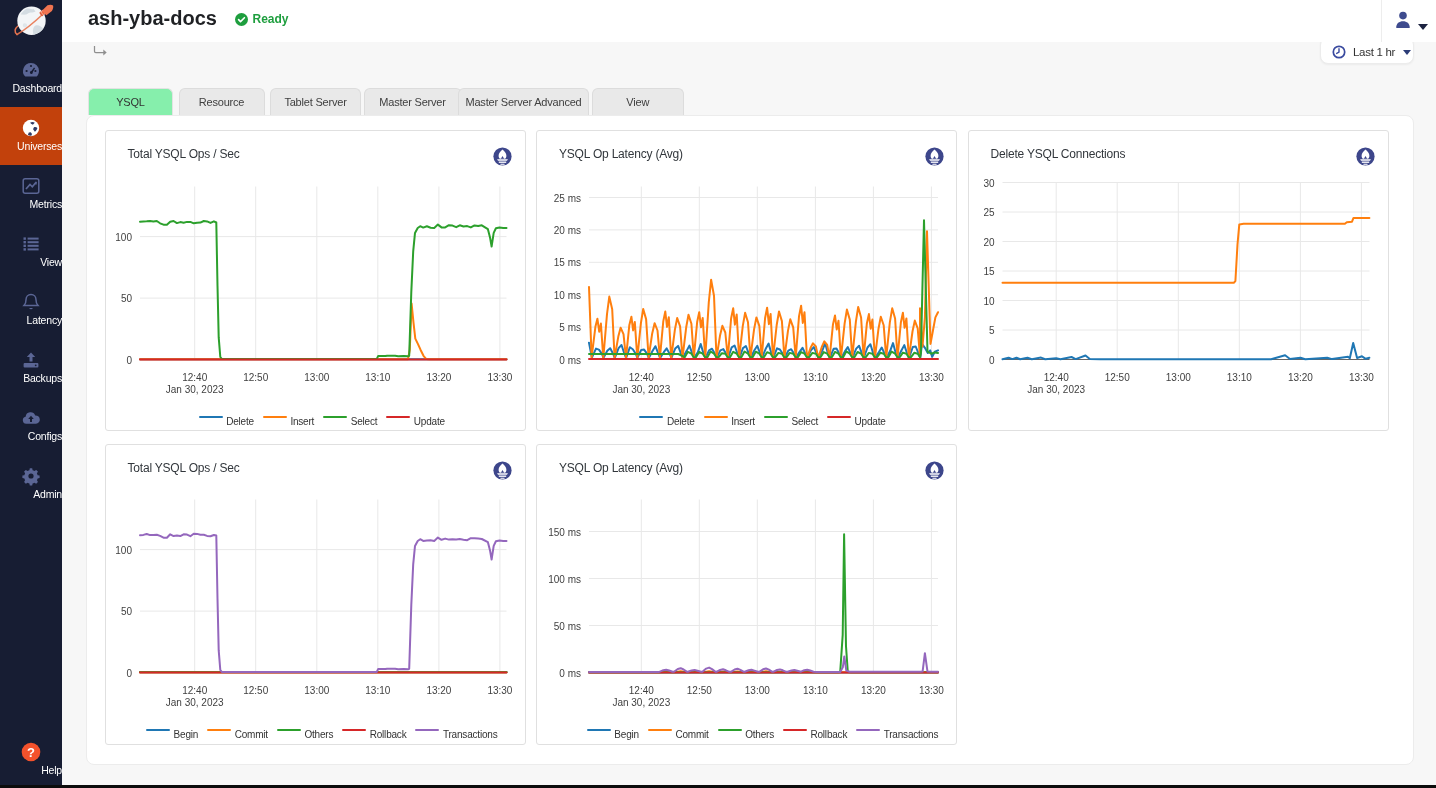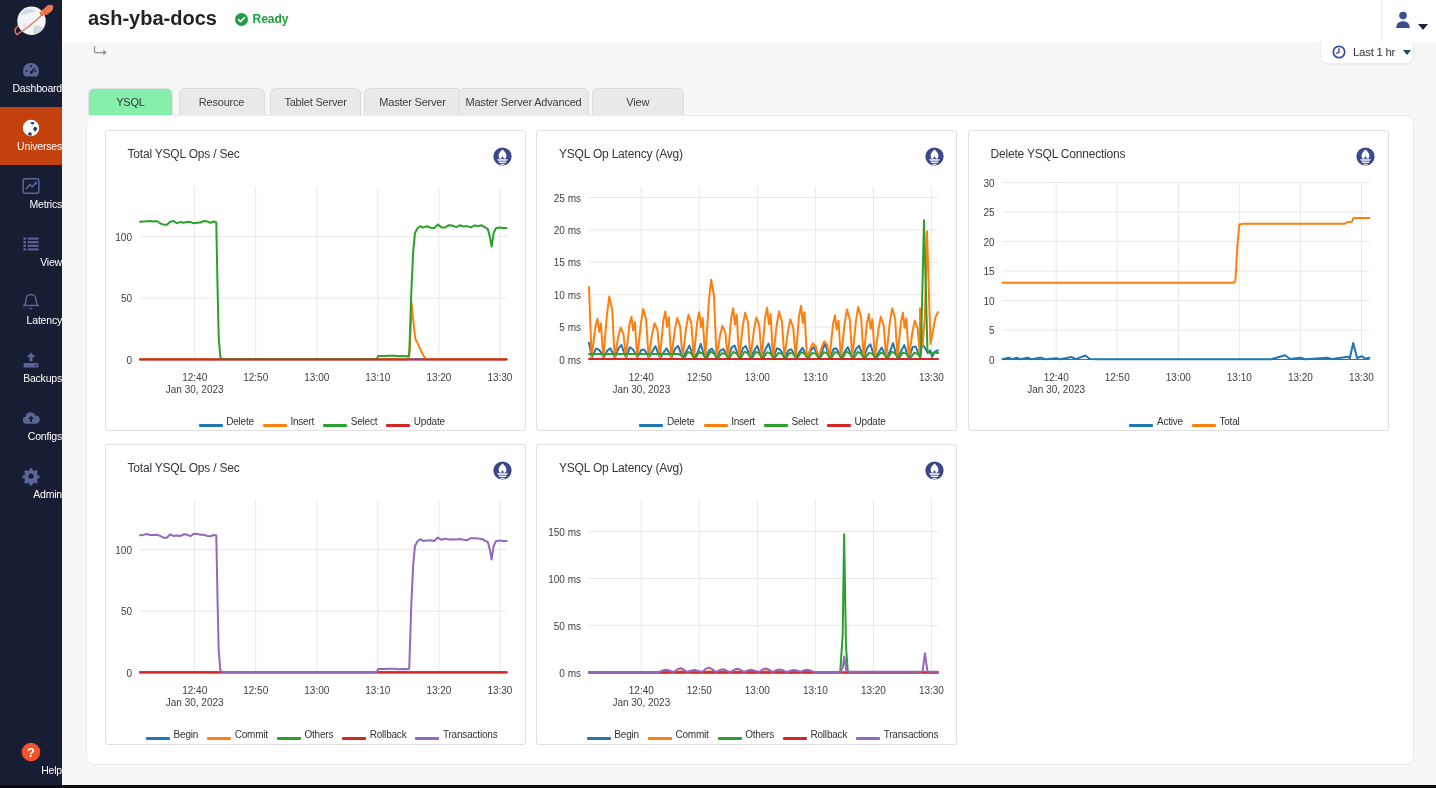--- a/index.html
+++ b/index.html
@@ -24,21 +24,21 @@
 .psep{width:1px;height:15px;background:#e7e7e7}
 .lastbtn{position:absolute;right:22px;top:1px;width:94px;height:27px;background:#fff;border:1px solid #ececec;border-radius:8px;display:flex;align-items:center;padding:3px 0 0 11px;font-size:11.5px;letter-spacing:-0.3px;color:#333;box-shadow:0 1px 2px rgba(0,0,0,.05);white-space:nowrap}
 .tabs{position:absolute;left:62px;top:88px;right:0;height:27px;z-index:3}
 .tab{position:absolute;top:0;height:27px;background:#e9e9e9;border:1px solid #dcdcdc;border-bottom:none;border-radius:6px 6px 0 0;font-size:11px;letter-spacing:-0.2px;color:#404040;text-align:center;line-height:26px;white-space:nowrap}
 .tab.act{background:#86efac;border-color:#e3e3e3;color:#333}
 .panel{position:absolute;left:86px;top:115px;width:1328px;height:650px;background:#fff;border-radius:8px;border:1px solid #ececec;z-index:1}
 .card{position:absolute;width:421px;height:301px;background:#fff;border:1px solid #e0e0e0;border-radius:3px;z-index:2}
 .ctitle{position:absolute;left:22px;top:17px;font-size:12px;letter-spacing:-0.2px;line-height:13px;color:#32373c}
 .promi{position:absolute;right:12.5px;top:16px;width:19px;height:19px}
 .legend{position:absolute;width:100%;display:flex;justify-content:center;align-items:center;font-size:10px;letter-spacing:-0.2px;color:#333}
-.li{display:flex;align-items:flex-end;margin:0 4.5px}
+.li{display:flex;align-items:flex-start;margin:0 4.5px}
 .sw{display:inline-block;width:24px;height:2.5px;border-radius:1px;margin-right:3.5px}
 .botbar{position:absolute;left:0;bottom:0;width:1436px;height:3.4px;background:#0c0c0c;z-index:9}
 </style></head>
 <body>
 <div class="side">
     <svg width="50" height="40" viewBox="0 0 50 40" style="position:absolute;left:6px;top:1px">
 <path d="M11,33.5 C8,31 8.5,27.5 12.5,24.5" stroke="#e8744f" stroke-width="1.5" fill="none" stroke-linecap="round"></path>
 <circle cx="25.5" cy="19.8" r="14.2" fill="#f3f5f7"></circle>
 <path d="M14.5,13.5 a14,14 0 0 1 5.5,-5.5 c3,-1.2 4.5,.8 7.5,0 l2,2.6 c-3,1.8 -5.5,.2 -7.5,1.9 c-2,1.7 -5,1 -7.5,1z" fill="#d4dce2"></path>
 <path d="M29.5,24.5 c3,-1 5.5,.8 7.5,2.8 a14.2,14.2 0 0 1 -9.5,6.2 c-1,-3 -1,-7 2,-9z" fill="#d4dce2"></path>
@@ -297,24 +297,20 @@
       <text x="87.2" y="249.5" font-size="10" fill="#3f3f3f" text-anchor="middle">12:40</text>
       <text x="148.2" y="249.5" font-size="10" fill="#3f3f3f" text-anchor="middle">12:50</text>
       <text x="209.3" y="249.5" font-size="10" fill="#3f3f3f" text-anchor="middle">13:00</text>
       <text x="270.3" y="249.5" font-size="10" fill="#3f3f3f" text-anchor="middle">13:10</text>
       <text x="331.4" y="249.5" font-size="10" fill="#3f3f3f" text-anchor="middle">13:20</text>
       <text x="392.4" y="249.5" font-size="10" fill="#3f3f3f" text-anchor="middle">13:30</text>
       <text x="87.2" y="262" font-size="10" fill="#3f3f3f" text-anchor="middle">Jan 30, 2023</text>
       <path d="M33.5,228.2 L39.6,226.7 L43.3,228.1 L47.5,226.7 L51.2,228.2 L58.5,226.8 L62.8,228.2 L72.0,226.6 L76.2,228.2 L87.2,227.2 L91.5,228.2 L102.5,226.0 L106.7,228.1 L116.5,224.5 L120.8,228.0 L131.2,228.3 L216.6,228.3 L302.1,228.3 L316.1,224.3 L321.0,228.0 L331.4,226.7 L336.3,228.2 L358.2,226.8 L363.1,228.1 L379.0,225.8 L380.8,227.3 L384.2,212.0 L388.1,227.0 L393.0,225.3 L396.7,227.8 L400.4,226.7" fill="none" stroke="#1f77b4" stroke-width="2.0" stroke-linejoin="round" stroke-linecap="round"></path>
       <path d="M33.5,151.8 L264.8,151.8 L266.4,150.0 L268.5,113.4 L270.3,93.4 L274.6,92.8 L375.9,92.8 L377.8,91.3 L383.0,90.7 L384.5,86.9 L400.4,86.9" fill="none" stroke="#ff7f0e" stroke-width="2.0" stroke-linejoin="round" stroke-linecap="round"></path>
     </svg>
-<div class="legend" style="top:285px;left:6.5px">
-      <span class="li"><span class="sw" style="background:#1f77b4"></span>Active</span>
-      <span class="li"><span class="sw" style="background:#ff7f0e"></span>Total</span>
-    </div>
 </div>
 <div class="card" style="left:104.5px;top:443.5px">
 <div class="ctitle">Total YSQL Ops / Sec</div>
 <div class="promi"><svg width="19" height="19" viewBox="0 0 20 20">
 <circle cx="10" cy="10" r="9.6" fill="#3d468b"></circle>
 <path fill="#fff" d="M10,2.6 C7.6,4.8 5.9,6.7 5.9,9.2 c0,1.3 .55,2.4 1.35,3.1 h5.5 c.8,-.7 1.35,-1.8 1.35,-3.1 c0,-2.5 -1.7,-4.4 -4.1,-6.6z"></path>
 <path fill="#3d468b" d="M8.3,12.3 l1.7,-2.9 1.7,2.9z"></path>
 <path fill="#3d468b" d="M7.2,5.6 c-.3,1.4 -.1,2.6 .5,3.5 l-1,1 c-.6,-1.5 -.4,-3.1 .5,-4.5z" opacity="0.0"></path>
 <path fill="#fff" d="M4.3,12.9 h11.4 l-1,1.6 h-9.4z"></path>
 <rect x="6.1" y="15.3" width="7.8" height="1.4" fill="#fff"></rect>

